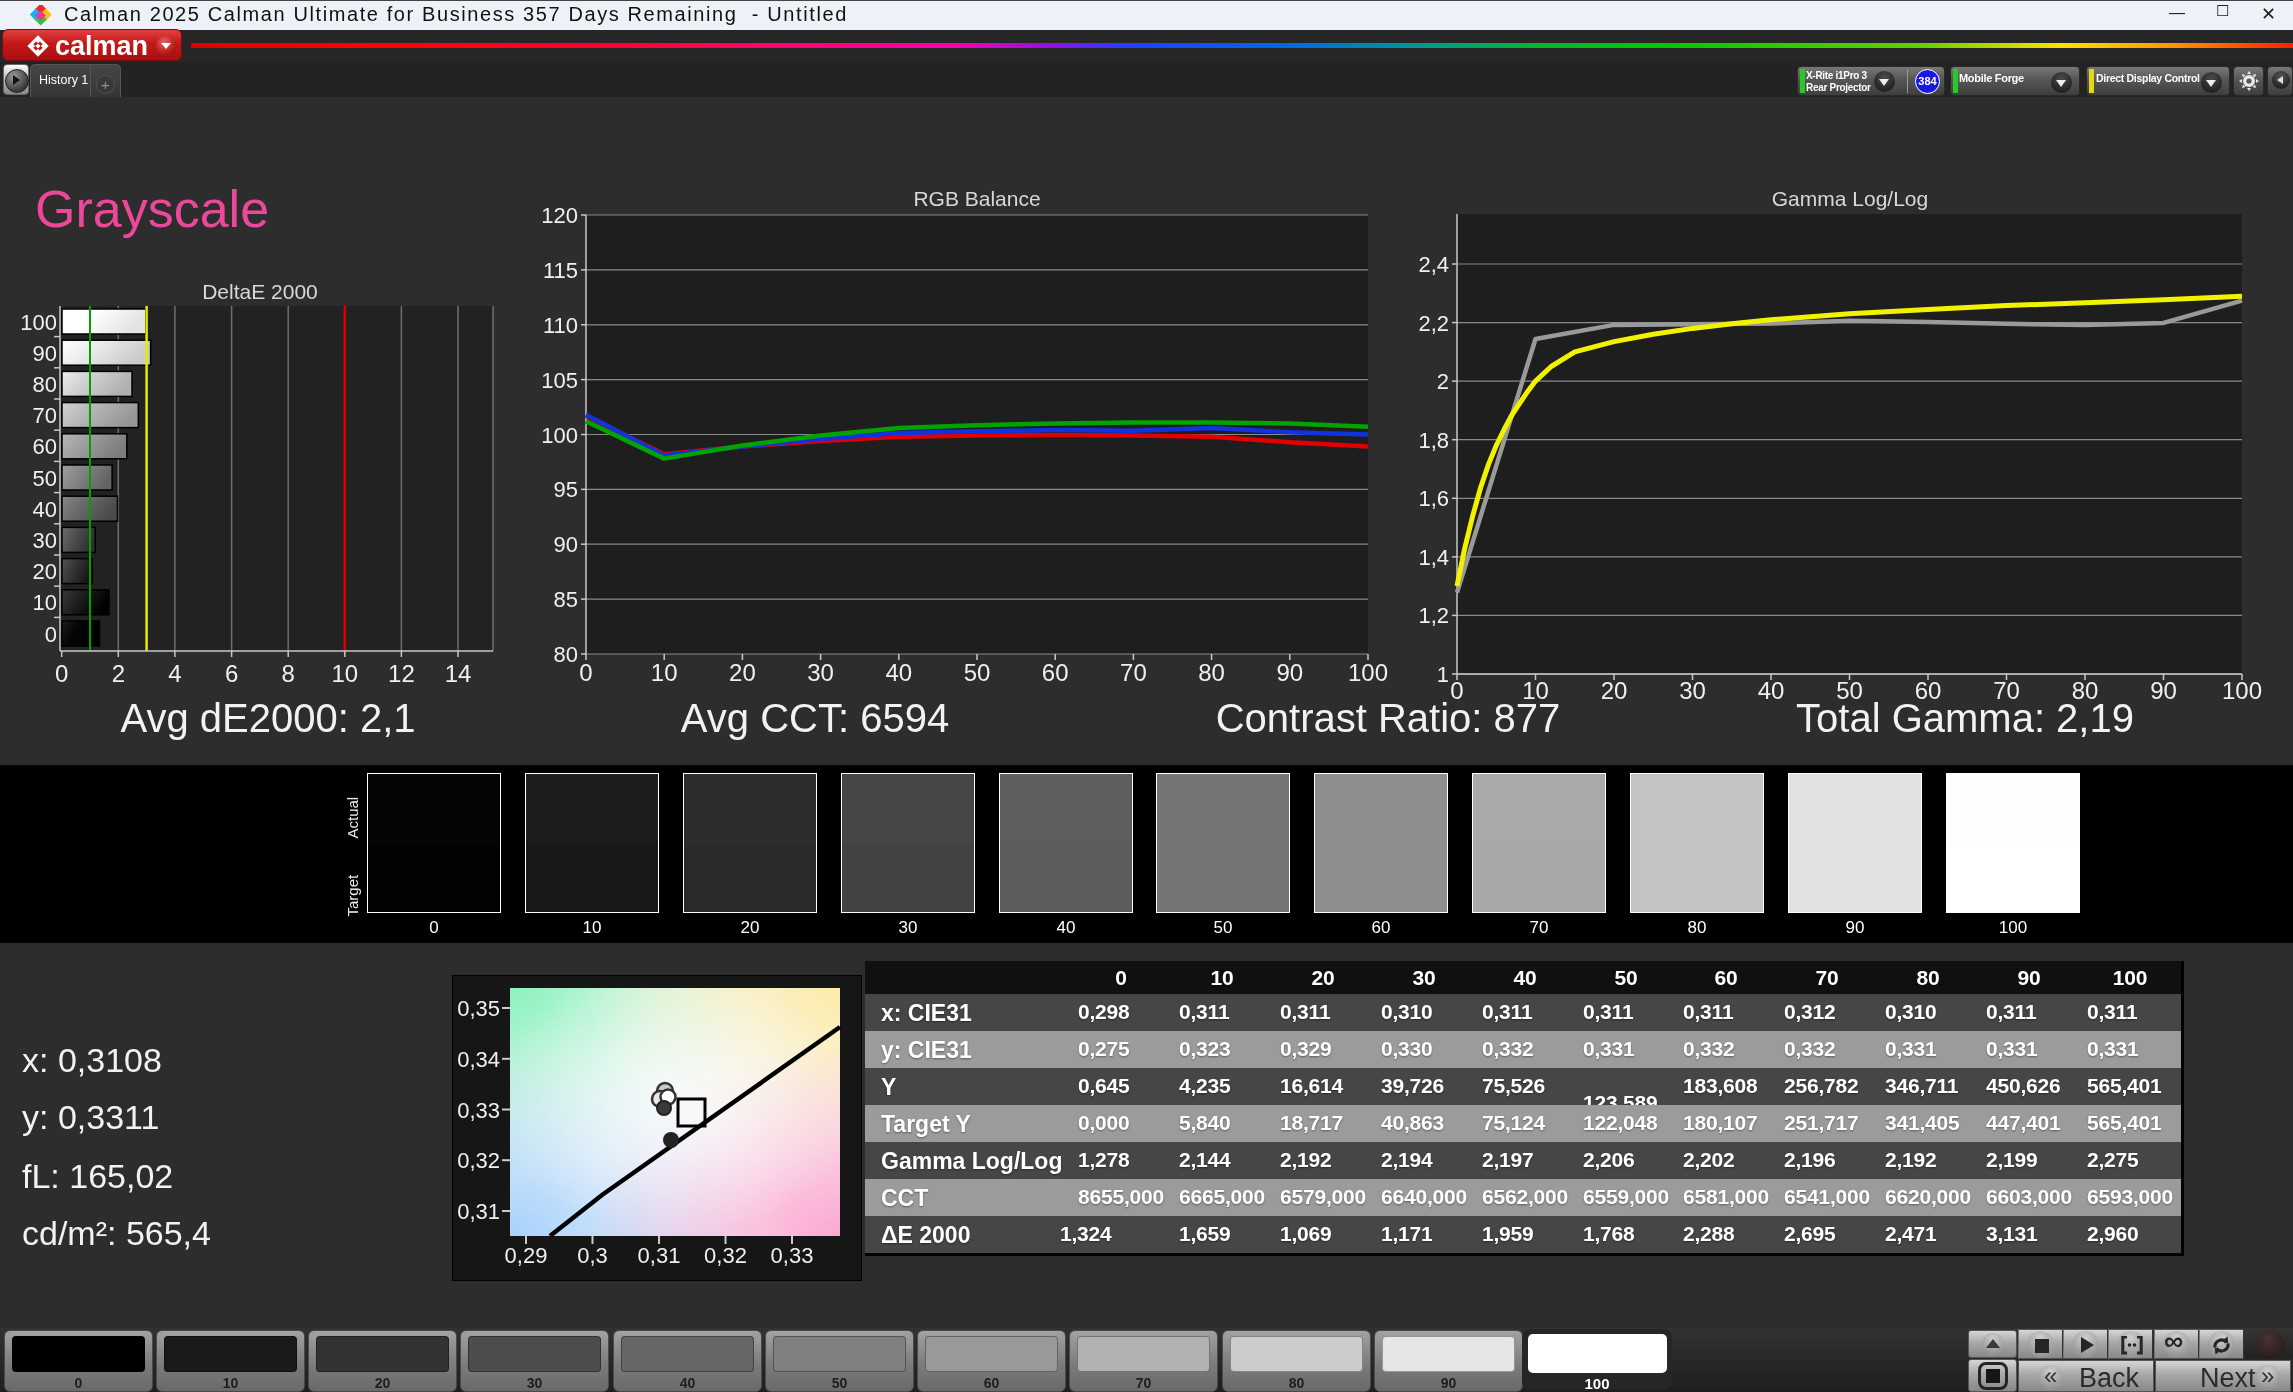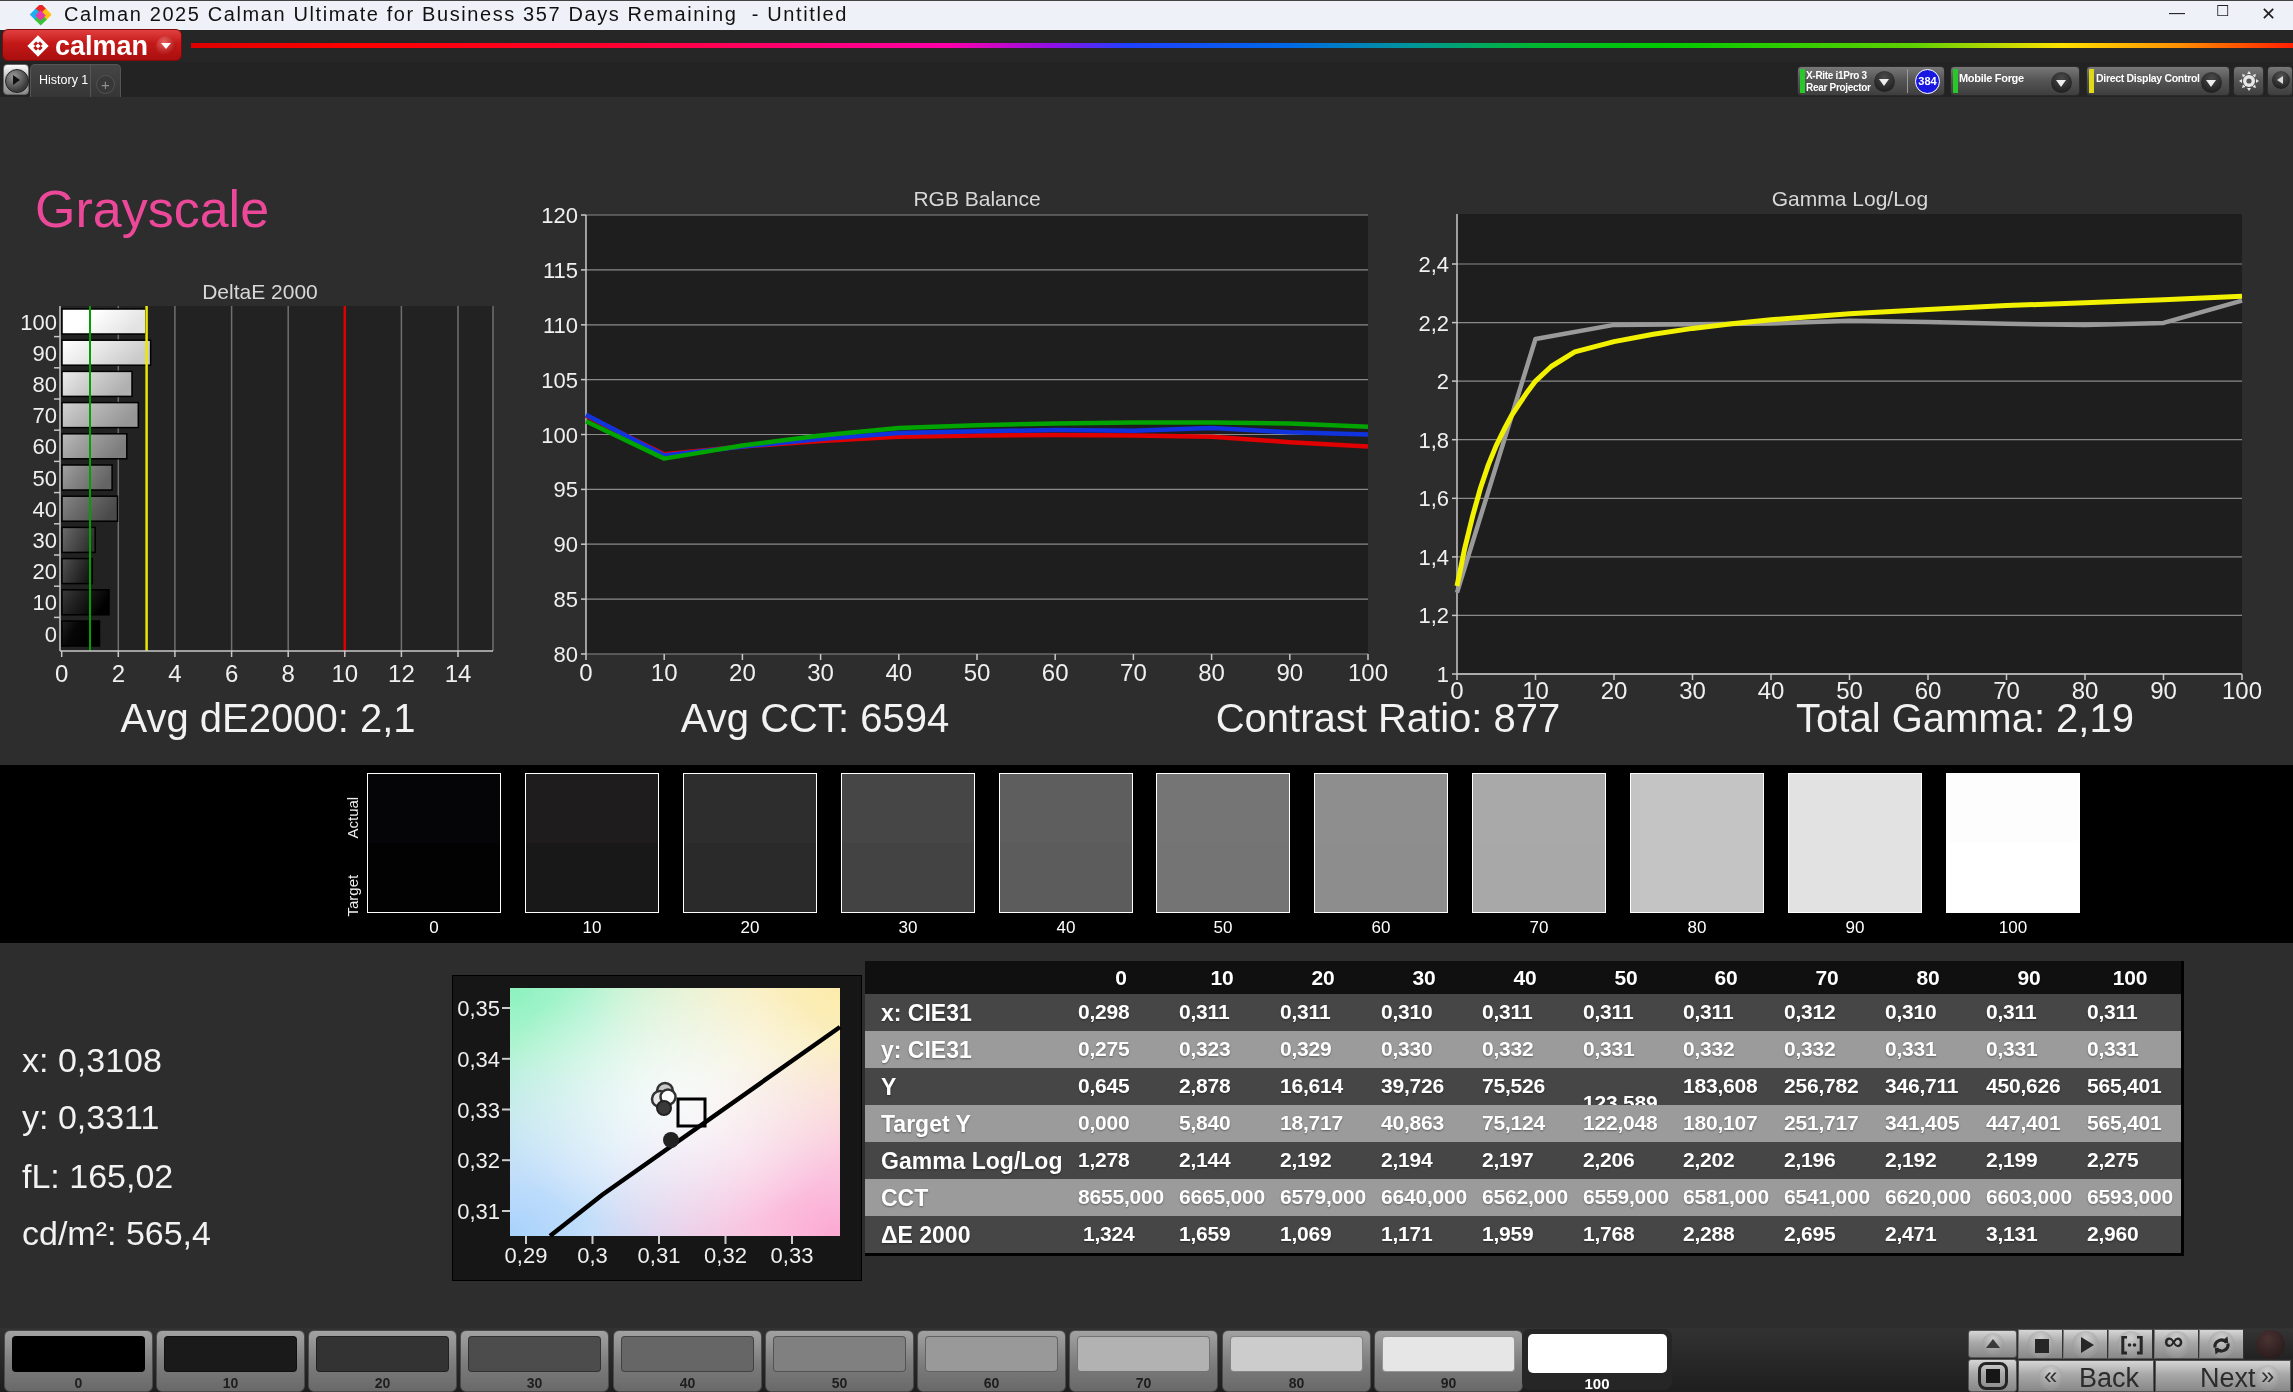--- a/index.html
+++ b/index.html
@@ -504,21 +504,21 @@
 <div class="tcell" style="left:718px;top:6px;text-align:left;">0,331</div>
 <div class="tcell" style="left:818px;top:6px;text-align:left;">0,332</div>
 <div class="tcell" style="left:919px;top:6px;text-align:left;">0,332</div>
 <div class="tcell" style="left:1020px;top:6px;text-align:left;">0,331</div>
 <div class="tcell" style="left:1121px;top:6px;text-align:left;">0,331</div>
 <div class="tcell" style="left:1222px;top:6px;text-align:left;">0,331</div>
 </div>
 <div class="trow" style="top:107px;background:#464646;">
 <div class="trh" style="top:6px;">Y</div>
 <div class="tcell" style="left:213px;top:6px;text-align:left;">0,645</div>
-<div class="tcell" style="left:314px;top:6px;text-align:left;">2,878</div>
+<div class="tcell" style="left:314px;top:6px;text-align:left;">4,235</div>
 <div class="tcell" style="left:415px;top:6px;text-align:left;">16,614</div>
 <div class="tcell" style="left:516px;top:6px;text-align:left;">39,726</div>
 <div class="tcell" style="left:617px;top:6px;text-align:left;">75,526</div>
 <div class="tcell" style="left:718px;top:23px;text-align:right;">123,589</div>
 <div class="tcell" style="left:818px;top:6px;text-align:left;">183,608</div>
 <div class="tcell" style="left:919px;top:6px;text-align:left;">256,782</div>
 <div class="tcell" style="left:1020px;top:6px;text-align:left;">346,711</div>
 <div class="tcell" style="left:1121px;top:6px;text-align:left;">450,626</div>
 <div class="tcell" style="left:1222px;top:6px;text-align:left;">565,401</div>
 </div>
@@ -559,21 +559,21 @@
 <div class="tcell" style="left:617px;top:6px;text-align:center;">6562,000</div>
 <div class="tcell" style="left:718px;top:6px;text-align:left;">6559,000</div>
 <div class="tcell" style="left:818px;top:6px;text-align:left;">6581,000</div>
 <div class="tcell" style="left:919px;top:6px;text-align:left;">6541,000</div>
 <div class="tcell" style="left:1020px;top:6px;text-align:left;">6620,000</div>
 <div class="tcell" style="left:1121px;top:6px;text-align:left;">6603,000</div>
 <div class="tcell" style="left:1222px;top:6px;text-align:left;">6593,000</div>
 </div>
 <div class="trow" style="top:255px;background:#464646;">
 <div class="trh" style="top:6px;">ΔE 2000</div>
-<div class="tcell" style="left:218px;top:6px;text-align:center;">1,324</div>
+<div class="tcell" style="left:195px;top:6px;text-align:center;">1,324</div>
 <div class="tcell" style="left:314px;top:6px;text-align:left;">1,659</div>
 <div class="tcell" style="left:415px;top:6px;text-align:left;">1,069</div>
 <div class="tcell" style="left:516px;top:6px;text-align:left;">1,171</div>
 <div class="tcell" style="left:617px;top:6px;text-align:left;">1,959</div>
 <div class="tcell" style="left:718px;top:6px;text-align:left;">1,768</div>
 <div class="tcell" style="left:818px;top:6px;text-align:left;">2,288</div>
 <div class="tcell" style="left:919px;top:6px;text-align:left;">2,695</div>
 <div class="tcell" style="left:1020px;top:6px;text-align:left;">2,471</div>
 <div class="tcell" style="left:1121px;top:6px;text-align:left;">3,131</div>
 <div class="tcell" style="left:1222px;top:6px;text-align:left;">2,960</div>

